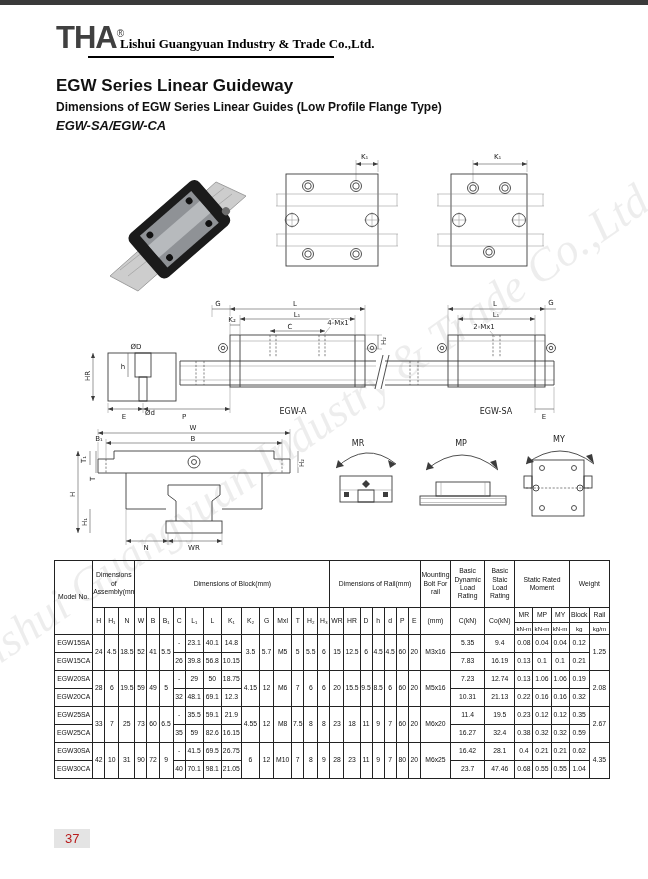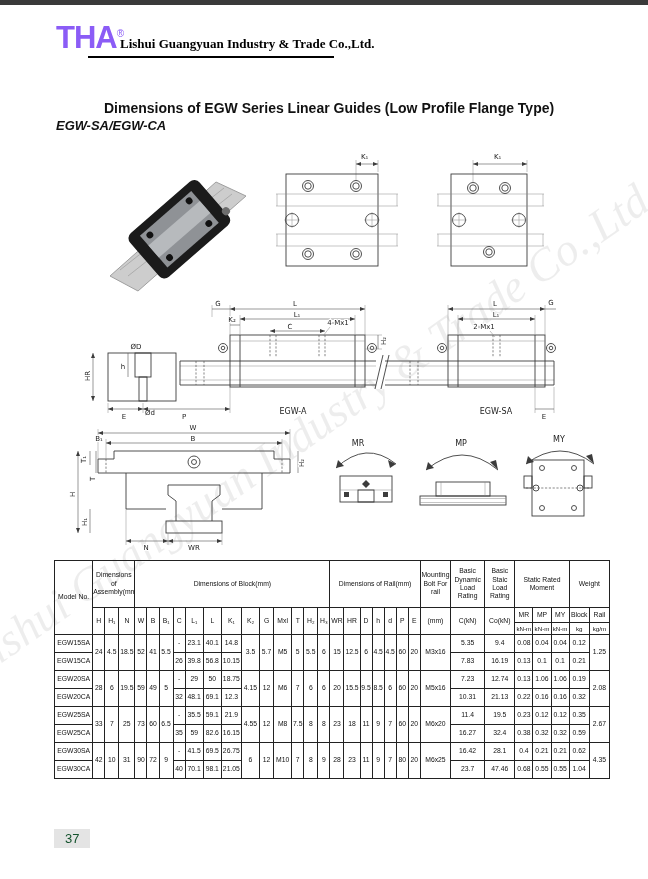--- a/index.html
+++ b/index.html
@@ -5,27 +5,27 @@
   html,body{margin:0;padding:0;background:#9a9a9a;}
   .page{position:relative;width:648px;height:879px;background:#fff;margin:0 auto;overflow:hidden;
         font-family:"Liberation Sans",sans-serif;color:#111;}
   .abs{position:absolute;}
   .topstrip{left:0;top:0;width:648px;height:5px;background:#3a3a3a;}
   
   .watermark{left:-30px;top:640px;font-family:"Liberation Serif",serif;font-style:italic;
              font-size:46px;white-space:nowrap;color:rgba(0,0,0,0.07);
              transform:rotate(-35deg);transform-origin:left center;pointer-events:none;}
   
-  .logo{left:56px;top:20px;font-weight:900;font-size:31px;letter-spacing:-1px;color:#8b5cf6;}
+  .logo{left:56px;top:20px;font-weight:900;font-size:31px;letter-spacing:-1px;color:#404040;}
   .reg{font-size:10px;vertical-align:super;font-weight:400;}
   .company{left:120px;top:36px;font-family:"Liberation Serif",serif;font-weight:700;font-size:13px;color:#000;}
   .rule{left:88px;top:56px;width:246px;height:2px;background:#000;}
   
   .title-main{left:56px;top:76px;font-size:17px;font-weight:700;}
-  .title-sub{left:56px;top:100px;font-size:14px;font-weight:700;margin-left:48px;}
+  .title-sub{left:56px;top:100px;font-size:12px;font-weight:700;}
   .title-series{left:56px;top:118px;font-size:13px;font-weight:700;font-style:italic;}
   
   svg{display:block;}
   .ln{stroke:#3c3c3c;stroke-width:.9;fill:none;}
   .thin{stroke:#8a8a8a;stroke-width:.5;fill:none;}
   .dim{stroke:#555;stroke-width:.6;fill:none;}
   .dash{stroke:#555;stroke-width:.7;fill:none;stroke-dasharray:2.2 1.6;}
   .lbl{font-family:"DejaVu Sans",sans-serif;font-size:7px;fill:#222;
        paint-order:stroke;stroke:#fff;stroke-width:2px;}
   .lbl8{font-family:"DejaVu Sans",sans-serif;font-size:8px;fill:#222;
@@ -34,35 +34,36 @@
   
   .spec-table{border-collapse:collapse;table-layout:fixed;width:556px;color:#111;}
   .spec-table td{border:1px solid #222;text-align:center;vertical-align:middle;padding:0;
                  font-size:6.8px;line-height:1.25;overflow:hidden;
                  font-family:"Liberation Sans",sans-serif;}
   .spec-table tr.h1 td{height:46px;}
   .spec-table tr.h2 td{height:14px;}
   .spec-table tr.h3 td{height:11px;font-size:6.2px;}
   .spec-table tbody td{height:17px;}
   
-  .pagebox{left:54px;top:829px;background:#e4e4e4;padding:2px 11px;font-size:13px;color:#14532d;}
+  .pagebox{left:54px;top:829px;background:#e4e4e4;padding:2px 11px;font-size:13px;color:#b91c1c;}
 </style>
 </head>
 <body>
 
 <div class="page">
 
   <div class="abs topstrip"></div>
 
   <div class="abs watermark">Lishui Guangyuan Industry &amp; Trade Co.,Ltd.</div>
 
   <div class="abs logo"><span>THA</span><span class="reg">®</span></div>
   <div class="abs company">Lishui Guangyuan Industry &amp; Trade Co.,Ltd.</div>
   <div class="abs rule"></div>
 
+  <div class="abs title-main">EGW Series Linear Guideway</div>
   <div class="abs title-sub">Dimensions of EGW Series Linear Guides  (Low Profile  Flange Type)</div>
   <div class="abs title-series">EGW-SA/EGW-CA</div>
 
   <svg class="abs" style="left:106px;top:158px;" width="146" height="134" viewBox="0 0 146 134">
     <polygon points="4,118 110,24 140,38 32,133" fill="#cdcdcd" stroke="#9f9f9f" stroke-width="1"></polygon>
     <line x1="14" y1="112" x2="118" y2="30" class="thin"></line>
     <line x1="22" y1="118" x2="126" y2="36" class="thin"></line>
     <g transform="rotate(-41 74 72)">
       <rect x="28" y="42" width="92" height="58" rx="7" fill="#1b1b1b"></rect>
       <rect x="40" y="50" width="68" height="42" fill="#8f9296"></rect>

